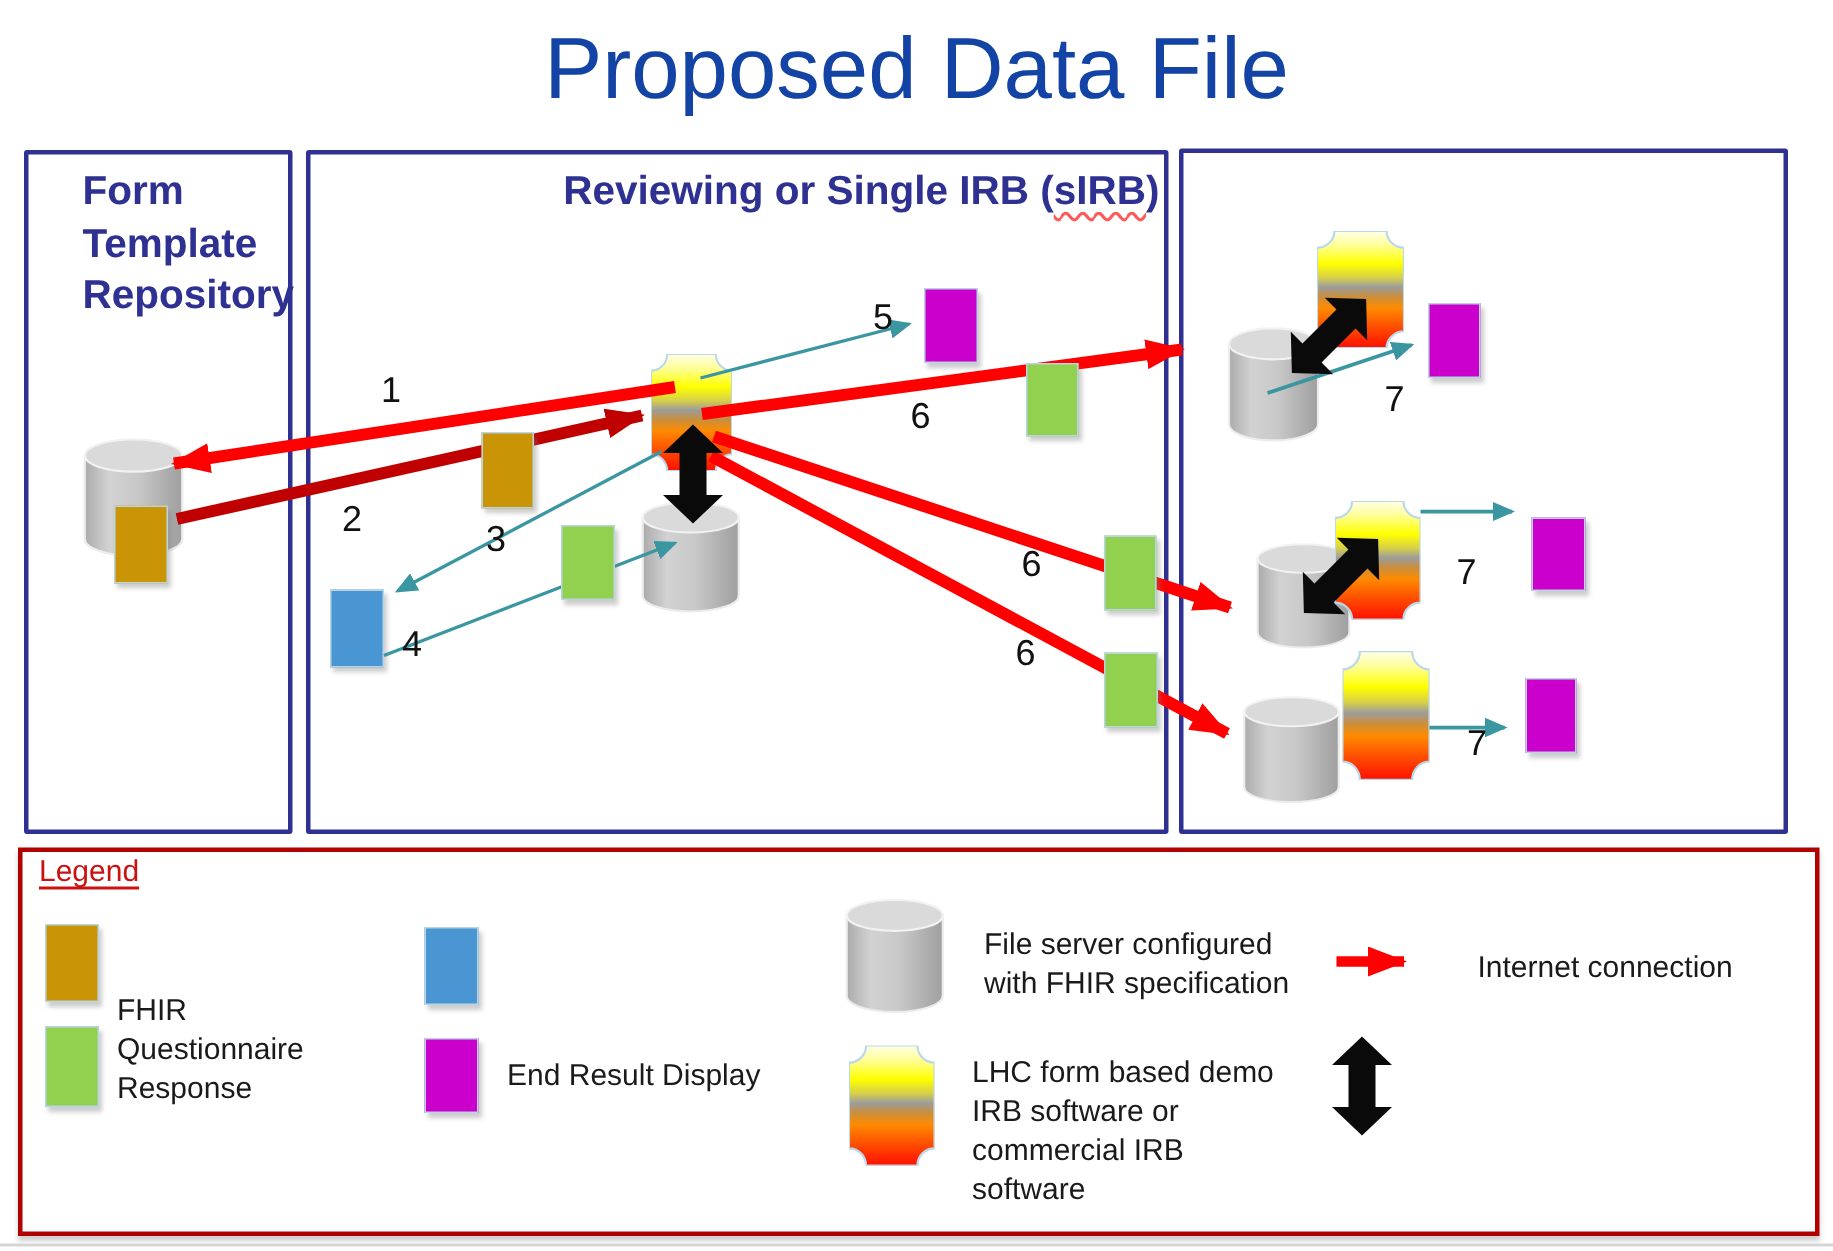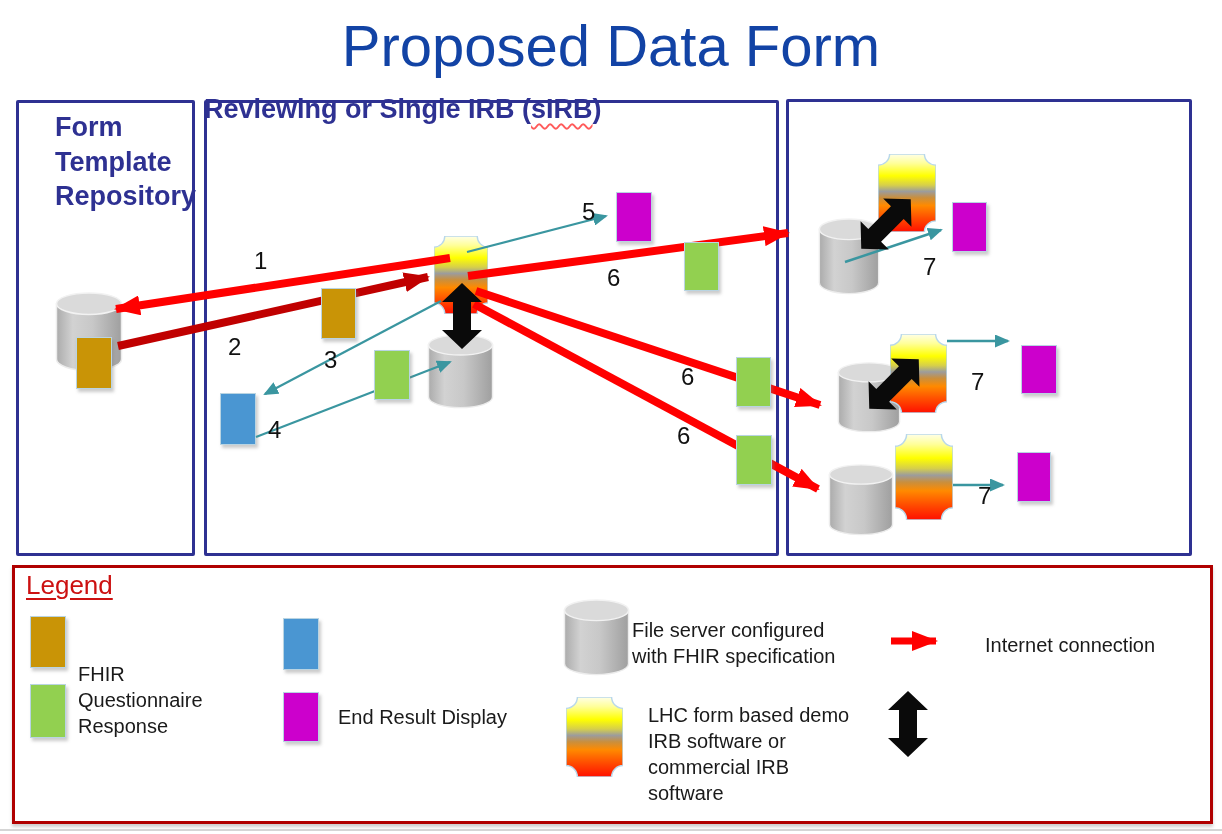--- a/index.html
+++ b/index.html
@@ -12,21 +12,21 @@
   .page-title {
     left:0; right:0; top:12px; text-align:center;
     font-size:58px; font-weight:400; color:#1243a5; letter-spacing:0px;
   }
 
   .navy-box { border:3px solid #2e3192; border-radius:2px; background:transparent; }
   .box-heading { color:#2e3192; font-weight:700; font-size:27px; line-height:1.28; }
 
   .legend-box { border:3px solid #b00000; background:#ffffff; box-shadow:0 3px 3px rgba(150,150,150,.45); }
   .legend-heading {
-    font-size:26px; color:#cc1111; text-decoration:underline;
+    font-size:20px; color:#cc1111; text-decoration:underline;
     text-underline-offset:4px;
   }
   .legend-label { font-size:20px; color:#1a1a1a; line-height:1.3; }
 
   .rect-shape {
     border:1px solid #b9d4e2;
     box-shadow:2px 3px 3px rgba(128,128,128,.4);
   }
   .gold    { background:#c99406; }
   .green   { background:#92d050; }
@@ -41,28 +41,28 @@
   }
 
   svg.overlay { left:0; top:0; pointer-events:none; }
   .bottom-edge { left:0; top:829px; width:1222px; height:2px; background:#d5d5d5; }
 </style>
 </head>
 <body>
 
 <div class="canvas">
 
-  <div class="abs page-title">Proposed Data Form</div>
+  <div class="abs page-title">Proposed Data File</div>
 
   <div class="abs navy-box" style="left:16px; top:100px; width:173px; height:450px;"></div>
   <div class="abs navy-box" style="left:204px; top:100px; width:569px; height:450px;"></div>
   <div class="abs navy-box" style="left:786px; top:99px; width:400px; height:451px;"></div>
 
   <div class="abs box-heading" style="left:31px; top:110px; width:150px;margin-left:24px;">Form Template Repository</div>
-  <div class="abs box-heading" style="left:204px; top:92px; width:569px; text-align:left;"><span>Reviewing or Single IRB (</span><span class="sirb-misspelled">sIRB</span><span>)</span></div>
+  <div class="abs box-heading" style="left:204px; top:110px; width:569px; text-align:right;"><span>Reviewing or Single IRB (</span><span class="sirb-misspelled">sIRB</span><span>)</span></div>
 
   <svg class="abs" style="left:55px; top:292px;" width="68" height="80" viewBox="0 0 68 82" preserveAspectRatio="none">
     <path d="M1.5,12 V69 A32.5,11.5 0 0 0 66.5,69 V12 Z" fill="url(#cylGrad)" stroke="#ececec" stroke-width="1.5"></path>
     <ellipse cx="34" cy="12" rx="32.5" ry="11" fill="#dadada" stroke="#f2f2f2" stroke-width="1.5"></ellipse>
   </svg>
 
   <svg class="abs" style="left:434px; top:236px;" width="54" height="78" viewBox="0 0 100 140" preserveAspectRatio="none">
     <path d="M20,0 H80 A20,20 0 0 0 100,20 V120 A20,20 0 0 0 80,140 H20 A20,20 0 0 0 0,120 V20 A20,20 0 0 0 20,0 Z" fill="url(#lhcGrad)" stroke="#b9d8ea" stroke-width="2.5"></path>
   </svg>
   <svg class="abs" style="left:427px; top:334px;" width="67" height="75" viewBox="0 0 68 82" preserveAspectRatio="none">
@@ -182,21 +182,21 @@
 
   <div class="abs rect-shape blue" style="left:283px; top:618px; width:34px; height:50px;"></div>
 
   <div class="abs rect-shape magenta" style="left:283px; top:692px; width:34px; height:48px;"></div>
   <div class="abs legend-label" style="left:338px; top:704px; white-space:nowrap;text-align:right;">End Result Display</div>
 
   <svg class="abs" style="left:563px; top:599px;" width="67" height="77" viewBox="0 0 68 82" preserveAspectRatio="none">
     <path d="M1.5,12 V69 A32.5,11.5 0 0 0 66.5,69 V12 Z" fill="url(#cylGrad)" stroke="#ececec" stroke-width="1.5"></path>
     <ellipse cx="34" cy="12" rx="32.5" ry="11" fill="#dadada" stroke="#f2f2f2" stroke-width="1.5"></ellipse>
   </svg>
-  <div class="abs legend-label" style="left:632px; top:617px; width:215px;">File server configured with FHIR specification</div>
+  <div class="abs legend-label" style="left:656px; top:617px; width:215px;">File server configured with FHIR specification</div>
 
   <svg class="abs" style="left:566px; top:697px;" width="57" height="80" viewBox="0 0 100 140" preserveAspectRatio="none">
     <path d="M20,0 H80 A20,20 0 0 0 100,20 V120 A20,20 0 0 0 80,140 H20 A20,20 0 0 0 0,120 V20 A20,20 0 0 0 20,0 Z" fill="url(#lhcGrad)" stroke="#b9d8ea" stroke-width="2.5"></path>
   </svg>
   <div class="abs legend-label" style="left:648px; top:702px; width:220px;">LHC form based demo IRB software or commercial IRB software</div>
 
   <svg class="abs" style="left:888px; top:628px;" width="78" height="26" viewBox="0 0 78 26">
     <line x1="3" y1="13" x2="48" y2="13" stroke="#ff0000" stroke-width="7" marker-end="url(#mRed)"></line>
   </svg>
   <div class="abs legend-label" style="left:985px; top:632px; white-space:nowrap;">Internet connection</div>

